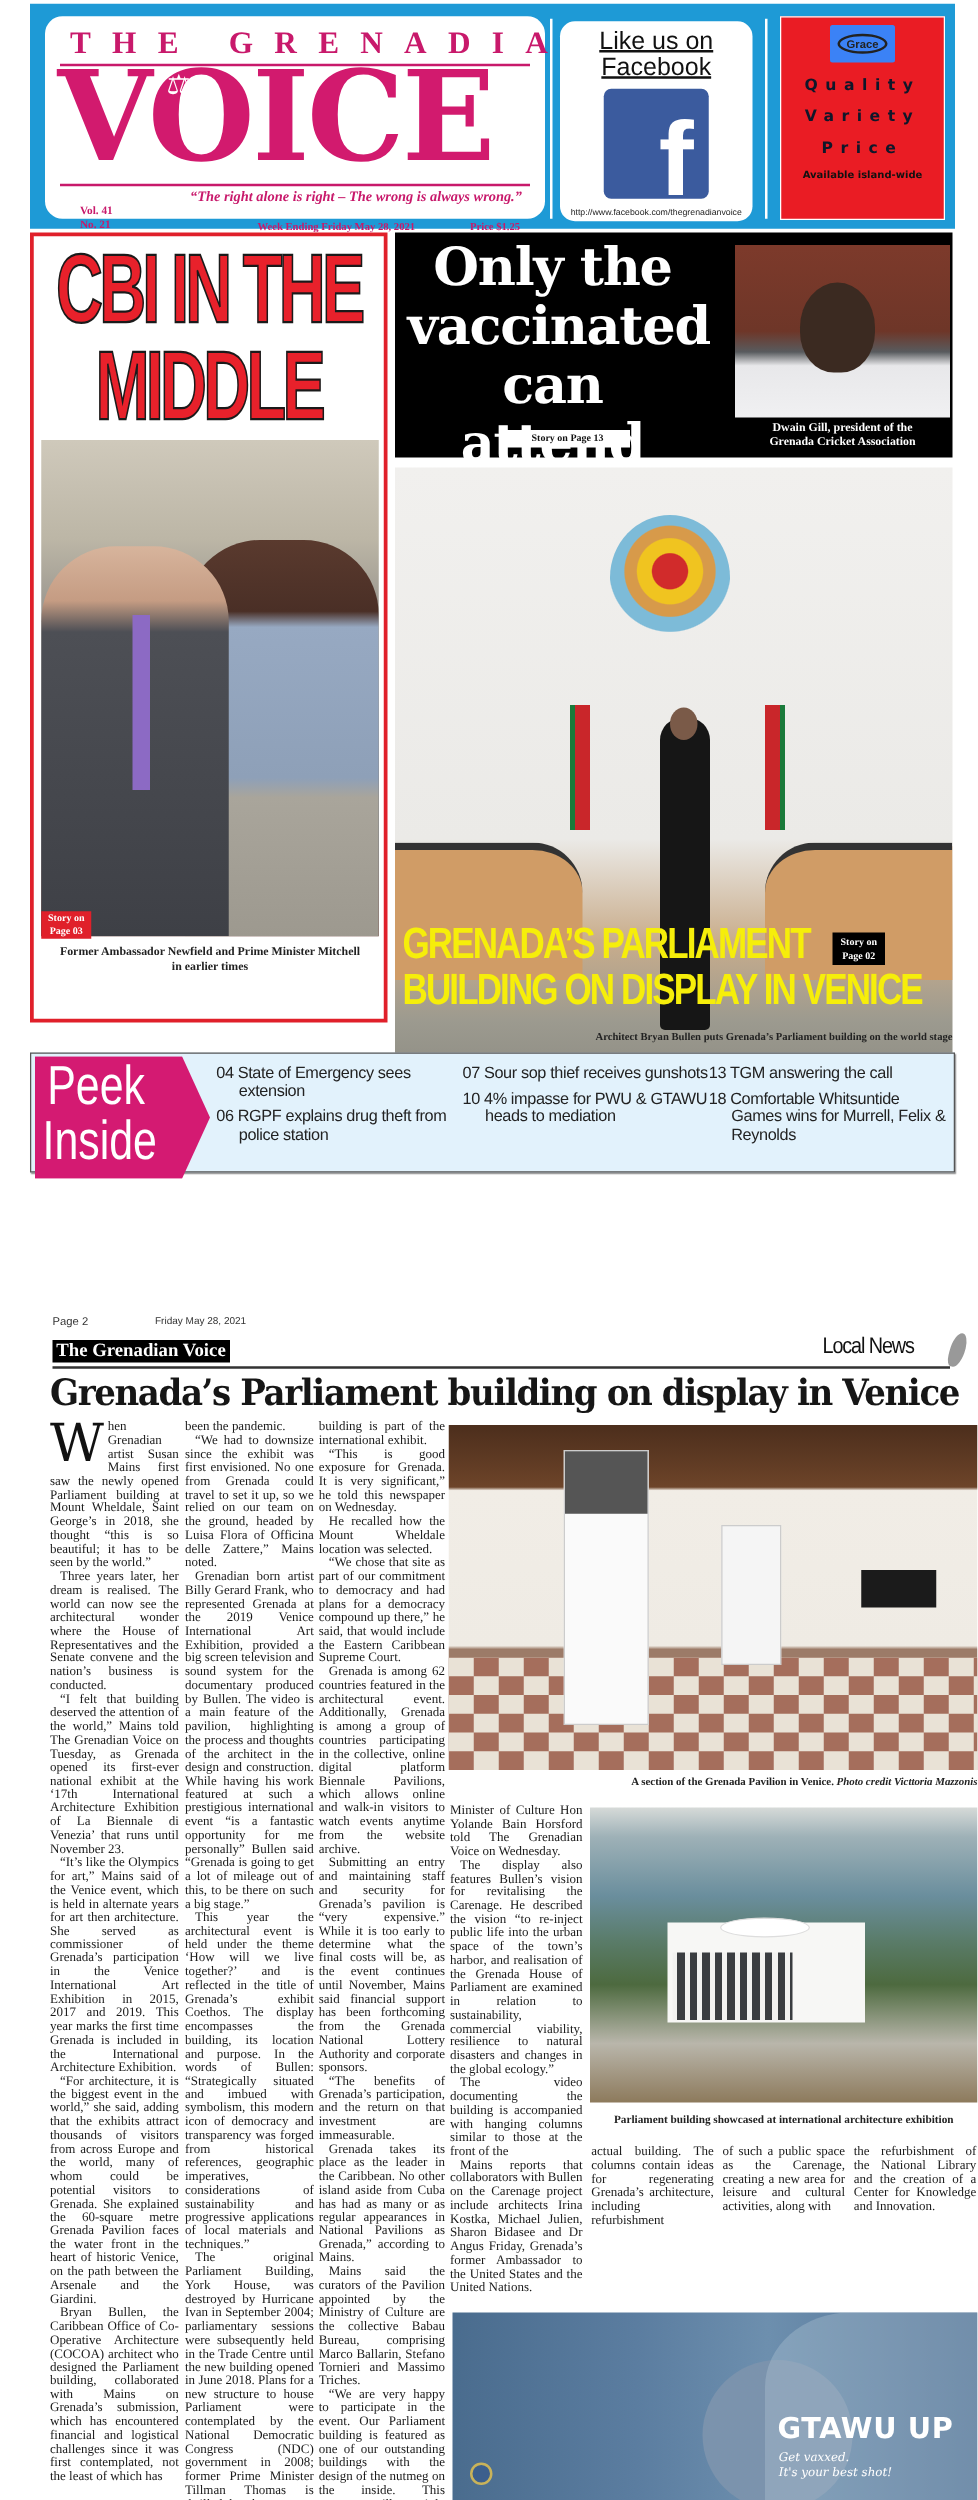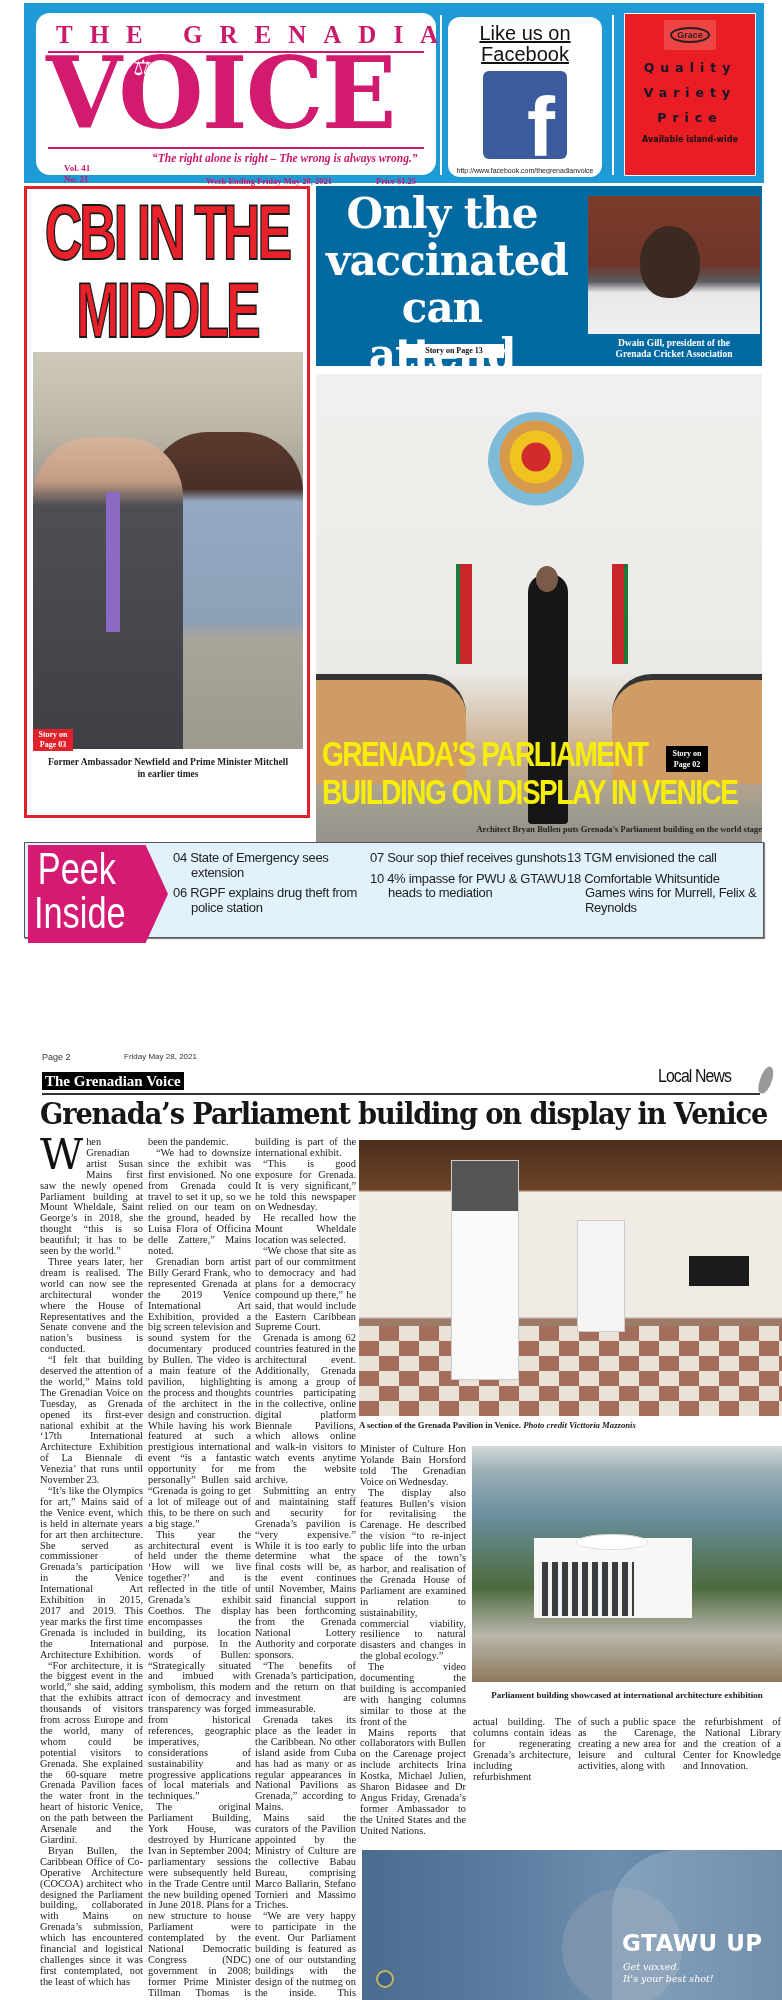--- a/index.html
+++ b/index.html
@@ -19,38 +19,38 @@
   .mast-price { position: absolute; left: 340px; top: 163px; font-weight: bold; font-size: 8.5px; color: #c8196b; white-space: nowrap; }
   .mast-sep { position: absolute; top: 12px; width: 2px; height: 160px; background: #fff; }
 
   .fb-box { position: absolute; left: 424px; top: 14px; width: 154px; height: 160px; background: #fff; border-radius: 12px; text-align: center; }
   .fb-title { margin-top: 6px; font-family: "Liberation Sans", sans-serif; font-size: 20px; line-height: 21px; color: #111; text-decoration: underline; }
   .fb-logo { position: relative; margin: 6px auto 0; width: 84px; height: 88px; background: #3b5b9e; border-radius: 6px; overflow: hidden; }
   .fb-logo span { position: absolute; right: 12px; bottom: -10px; font-family: "Liberation Sans", sans-serif; font-weight: bold; font-size: 84px; color: #fff; line-height: 1; }
   .fb-url { position: absolute; left: 2px; bottom: 3px; width: 150px; font-family: "Liberation Sans", sans-serif; font-size: 7px; color: #222; white-space: nowrap; overflow: hidden; }
 
   .grace-box { position: absolute; left: 600px; top: 10px; width: 132px; height: 163px; background: #ea1c24; border: 1px solid #fff; text-align: center; }
-  .grace-logo { margin: 6px auto 0; width: 52px; height: 30px; background: #ef4444; border-radius: 2px; display: flex; align-items: center; justify-content: center; }
+  .grace-logo { margin: 6px auto 0; width: 52px; height: 30px; background: #3b82f6; border-radius: 2px; display: flex; align-items: center; justify-content: center; }
   .grace-logo span { border: 2px solid #222; border-radius: 50%; padding: 1px 5px; font-family: "Liberation Sans", sans-serif; font-weight: bold; font-size: 9px; color: #222; }
   .grace-word { font-family: "DejaVu Sans", sans-serif; font-weight: bold; font-size: 12.5px; letter-spacing: 6px; color: #0f172a; margin-top: 10px; }
   .grace-avail { font-family: "DejaVu Sans", sans-serif; font-weight: bold; font-size: 8px; color: #111; margin-top: 10px; }
 
   
   .cbi-box { position: absolute; left: 24px; top: 186px; width: 286px; height: 632px; border: 3px solid #e0202a; background: #fff; }
   .cbi-head { position: absolute; left: 0; top: 4px; width: 280px; text-align: center; font-family: "Liberation Sans", sans-serif; font-weight: bold; font-size: 52px; line-height: 52px; color: #e8212b; letter-spacing: -3px; transform: scaleY(1.5); transform-origin: top; -webkit-text-stroke: 1.2px #1a1a1a; }
   .cbi-photo { position: absolute; left: 6px; top: 163px; width: 270px; height: 397px; overflow: hidden;
     background: linear-gradient(180deg, #cfc9bb 0%, #bcb6a6 20%, #8d8a86 40%, #6d6d72 60%, #4a4b52 80%, #5a2a22 100%); }
   .cbi-photo .p1 { position: absolute; left: 0; top: 85px; width: 150px; height: 312px; background: linear-gradient(180deg, #d7b49c 0%, #c59c83 14%, #4d4f55 22%, #3e4046 100%); border-radius: 60px 60px 0 0; }
   .cbi-photo .p1tie { position: absolute; left: 73px; top: 140px; width: 14px; height: 140px; background: #8c6ac4; }
   .cbi-photo .p2 { position: absolute; left: 115px; top: 80px; width: 155px; height: 317px; background: linear-gradient(180deg, #5a3a2e 0%, #4a2f26 18%, #97a9c2 22%, #8ea0b8 60%, #a9a59b 65%, #9d998f 100%); border-radius: 60px 60px 0 0; }
   .story-tag-red { position: absolute; left: 6px; top: 540px; width: 40px; height: 22px; background: #e0202a; color: #fff; font-size: 8px; line-height: 10px; text-align: center; padding-top: 1px; font-weight: bold; }
   .cbi-caption { position: absolute; left: 4px; top: 567px; width: 274px; text-align: center; font-weight: bold; font-size: 9.5px; line-height: 12px; color: #222; }
 
   
-  .vax-box { position: absolute; left: 316px; top: 186px; width: 446px; height: 180px; background: #0369a1; }
+  .vax-box { position: absolute; left: 316px; top: 186px; width: 446px; height: 180px; background: #000000; }
   .vax-head { position: absolute; left: 10px; top: 4px; width: 232px; text-align: center; font-family: "DejaVu Serif", serif; font-weight: bold; font-size: 42px; line-height: 47px; color: #fff; letter-spacing: -1px; }
   .vax-tag { position: absolute; left: 88px; top: 158px; width: 100px; height: 14px; background: #fff; color: #111; font-weight: bold; font-size: 8px; line-height: 14px; text-align: center; }
   .vax-photo { position: absolute; left: 272px; top: 10px; width: 172px; height: 138px; background: linear-gradient(180deg, #7d3a2b 0%, #6e3628 50%, #585b5e 62%, #e8e8ea 70%, #f0f0f2 100%); overflow: hidden; }
   .vax-face { position: absolute; left: 52px; top: 30px; width: 60px; height: 72px; background: #3b2a21; border-radius: 50% 50% 45% 45%; }
   .vax-caption { position: absolute; left: 268px; top: 152px; width: 180px; text-align: center; font-weight: bold; font-size: 9.5px; line-height: 11px; color: #fff; }
 
   
   .parl-photo { position: absolute; left: 316px; top: 374px; width: 446px; height: 540px; overflow: hidden;
     background: linear-gradient(180deg, #f1f0ee 0%, #ebeae7 55%, #c9ad8c 70%, #9c9a8f 82%, #7f7e77 100%); }
   .parl-crest { position: absolute; left: 172px; top: 38px; width: 96px; height: 100px; border-radius: 50% 50% 30% 30%; background: radial-gradient(circle at 50% 45%, #d12b2b 0 14px, #f0c420 15px 26px, #d79a4a 27px 36px, #7dbbd8 37px 48px, transparent 49px); }
@@ -84,21 +84,21 @@
   .col p { text-indent: 8px; }
   .col p.first { text-indent: 0; }
   .dropcap { float: left; font-family: "DejaVu Serif", serif; font-size: 42px; line-height: 32px; margin: 2px 3px 0 0; color: #111; }
 
   .img-venice { position: absolute; left: 359px; top: 1140px; width: 423px; height: 276px; overflow: hidden; background: linear-gradient(180deg, #4c2e1c 0%, #6d4429 18%, #f1ede6 19%, #efebe4 64%, #9c7b68 65%); }
   .venice-floor { position: absolute; left: 0; bottom: 0; width: 100%; height: 90px; background: repeating-conic-gradient(#a56e5c 0 25%, #e9e2d6 0 50%) 0 0 / 40px 30px; }
   .venice-panel1 { position: absolute; left: 92px; top: 20px; width: 68px; height: 220px; background: #fafafa; border: 1px solid #ccc; }
   .venice-panel1 .ph { position: absolute; left: 0; top: 0; width: 100%; height: 50px; background: #555; }
   .venice-panel2 { position: absolute; left: 218px; top: 80px; width: 48px; height: 112px; background: #f5f5f5; border: 1px solid #ccc; }
   .venice-tv { position: absolute; left: 330px; top: 116px; width: 60px; height: 30px; background: #1b1b1b; }
-  .venice-caption { position: absolute; left: 359px; top: 1420px; width: 423px; text-align: left; font-weight: bold; font-size: 8.7px; color: #222; }
+  .venice-caption { position: absolute; left: 359px; top: 1420px; width: 423px; text-align: right; font-weight: bold; font-size: 8.7px; color: #222; }
   .venice-caption i { font-weight: bold; }
 
   .img-build { position: absolute; left: 472px; top: 1446px; width: 310px; height: 236px; overflow: hidden; background: linear-gradient(180deg, #d6dad8 0%, #9eb1b7 10%, #6a8e9d 30%, #5a7c6a 45%, #4d6a3f 60%, #b9b6ab 80%, #8d7a5c 100%); }
   .build-body { position: absolute; left: 62px; top: 92px; width: 158px; height: 80px; background: #f7f7f5; }
   .build-dome { position: absolute; left: 104px; top: 88px; width: 72px; height: 16px; background: #fff; border-radius: 50%; border: 1px solid #ddd; }
   .build-cols { position: absolute; left: 66px; top: 116px; width: 96px; height: 54px; background: repeating-linear-gradient(90deg, #f2f2f0 0 4px, #3a3d40 4px 10px); }
   .build-caption { position: absolute; left: 472px; top: 1690px; width: 310px; text-align: center; font-weight: bold; font-size: 9px; line-height: 11px; color: #222; }
 
   .ad-rollup { position: absolute; left: 362px; top: 1850px; width: 420px; height: 150px; overflow: hidden; background: linear-gradient(90deg, #4a6c8e 0%, #5b7da0 35%, #6d8fae 60%, #4e6f93 100%); }
   .ad-arm { position: absolute; left: 200px; top: 38px; width: 120px; height: 120px; background: #7b93ad; border-radius: 50%; }
@@ -209,21 +209,21 @@
   </div>
   <div class="peek-col" style="left:148px;width:190px">
     <div class="peek-item"><span>04</span> <span>State of Emergency sees extension</span></div>
     <div class="peek-item"><span>06</span> <span>RGPF explains drug theft from police station</span></div>
   </div>
   <div class="peek-col" style="left:345px;width:200px">
     <div class="peek-item"><span>07</span> <span>Sour sop thief receives gunshots</span></div>
     <div class="peek-item"><span>10</span> <span>4% impasse for PWU &amp; GTAWU heads to mediation</span></div>
   </div>
   <div class="peek-col" style="left:542px;width:190px">
-    <div class="peek-item"><span>13</span><span> TGM envisioned the call</span></div>
+    <div class="peek-item"><span>13</span><span> TGM answering the call</span></div>
     <div class="peek-item"><span>18</span> <span>Comfortable Whitsuntide Games wins for Murrell, Felix &amp; Reynolds</span></div>
   </div>
 </div>
 
 <div class="p2-pagenum">Page 2</div>
 <div class="p2-date">Friday May 28, 2021</div>
 <div class="p2-brand">The Grenadian Voice</div>
 <div class="p2-section">Local News</div>
 <div class="p2-leaf"></div>
 <div class="p2-rule"></div>

